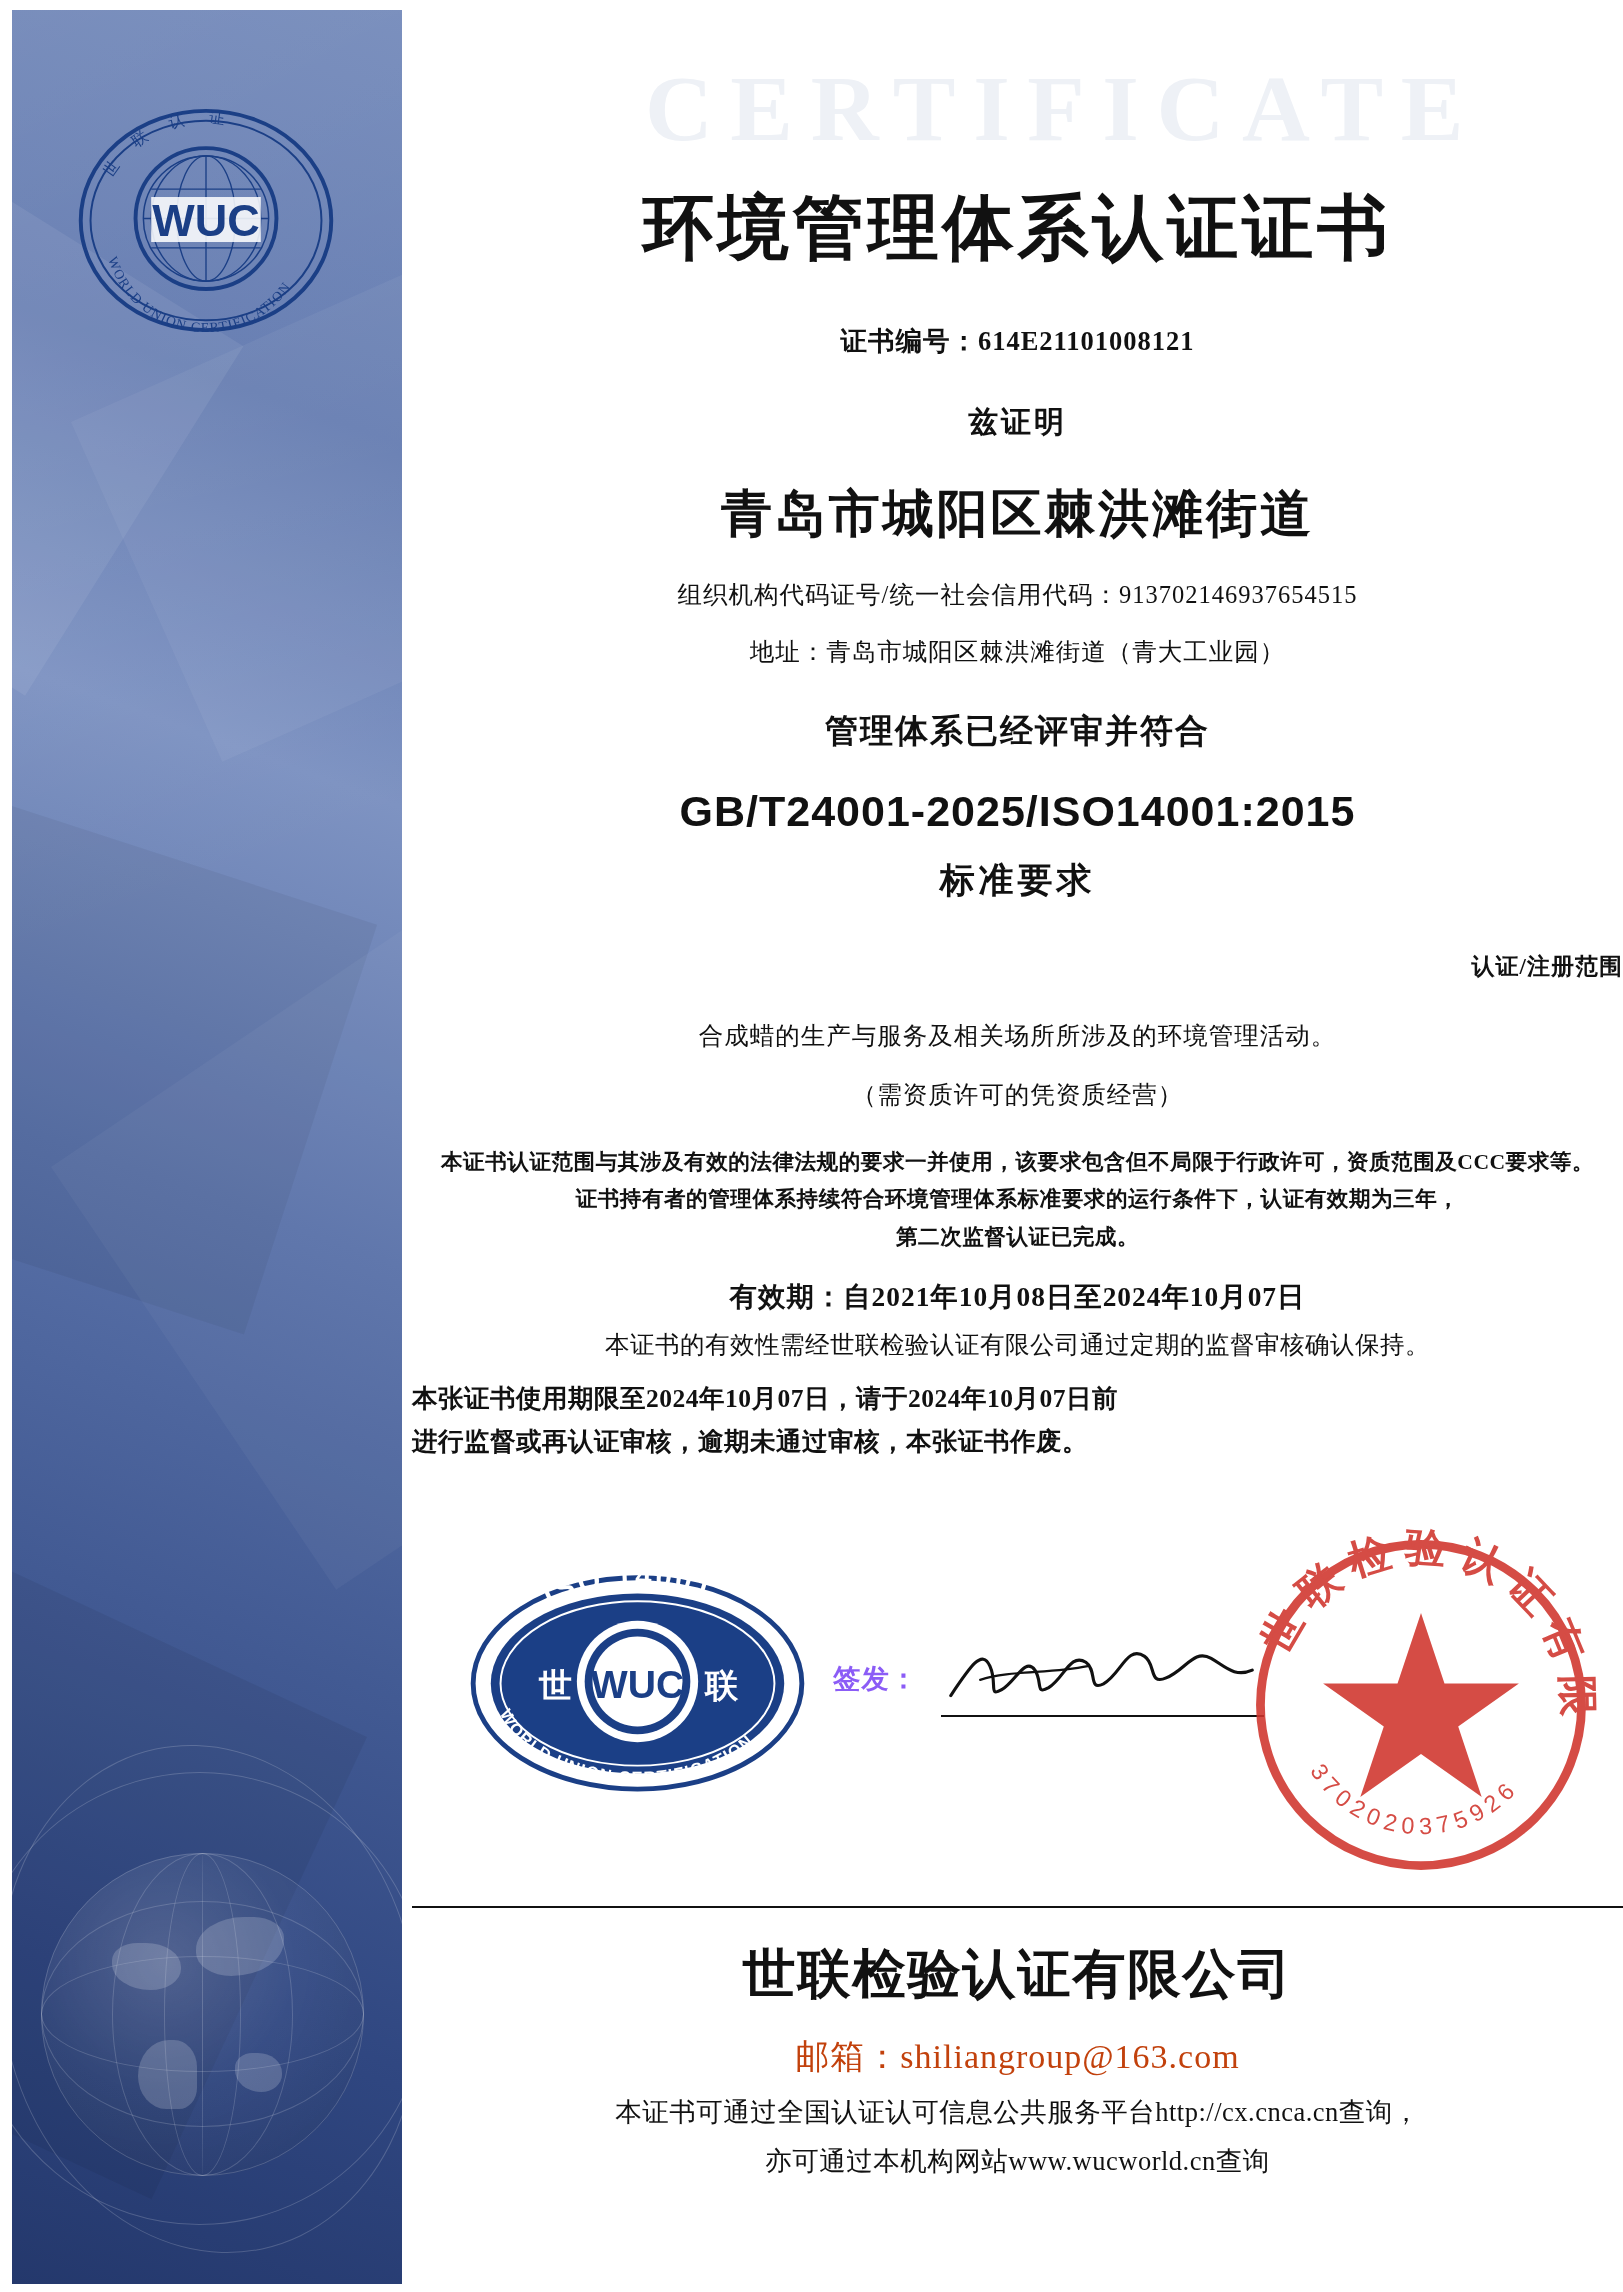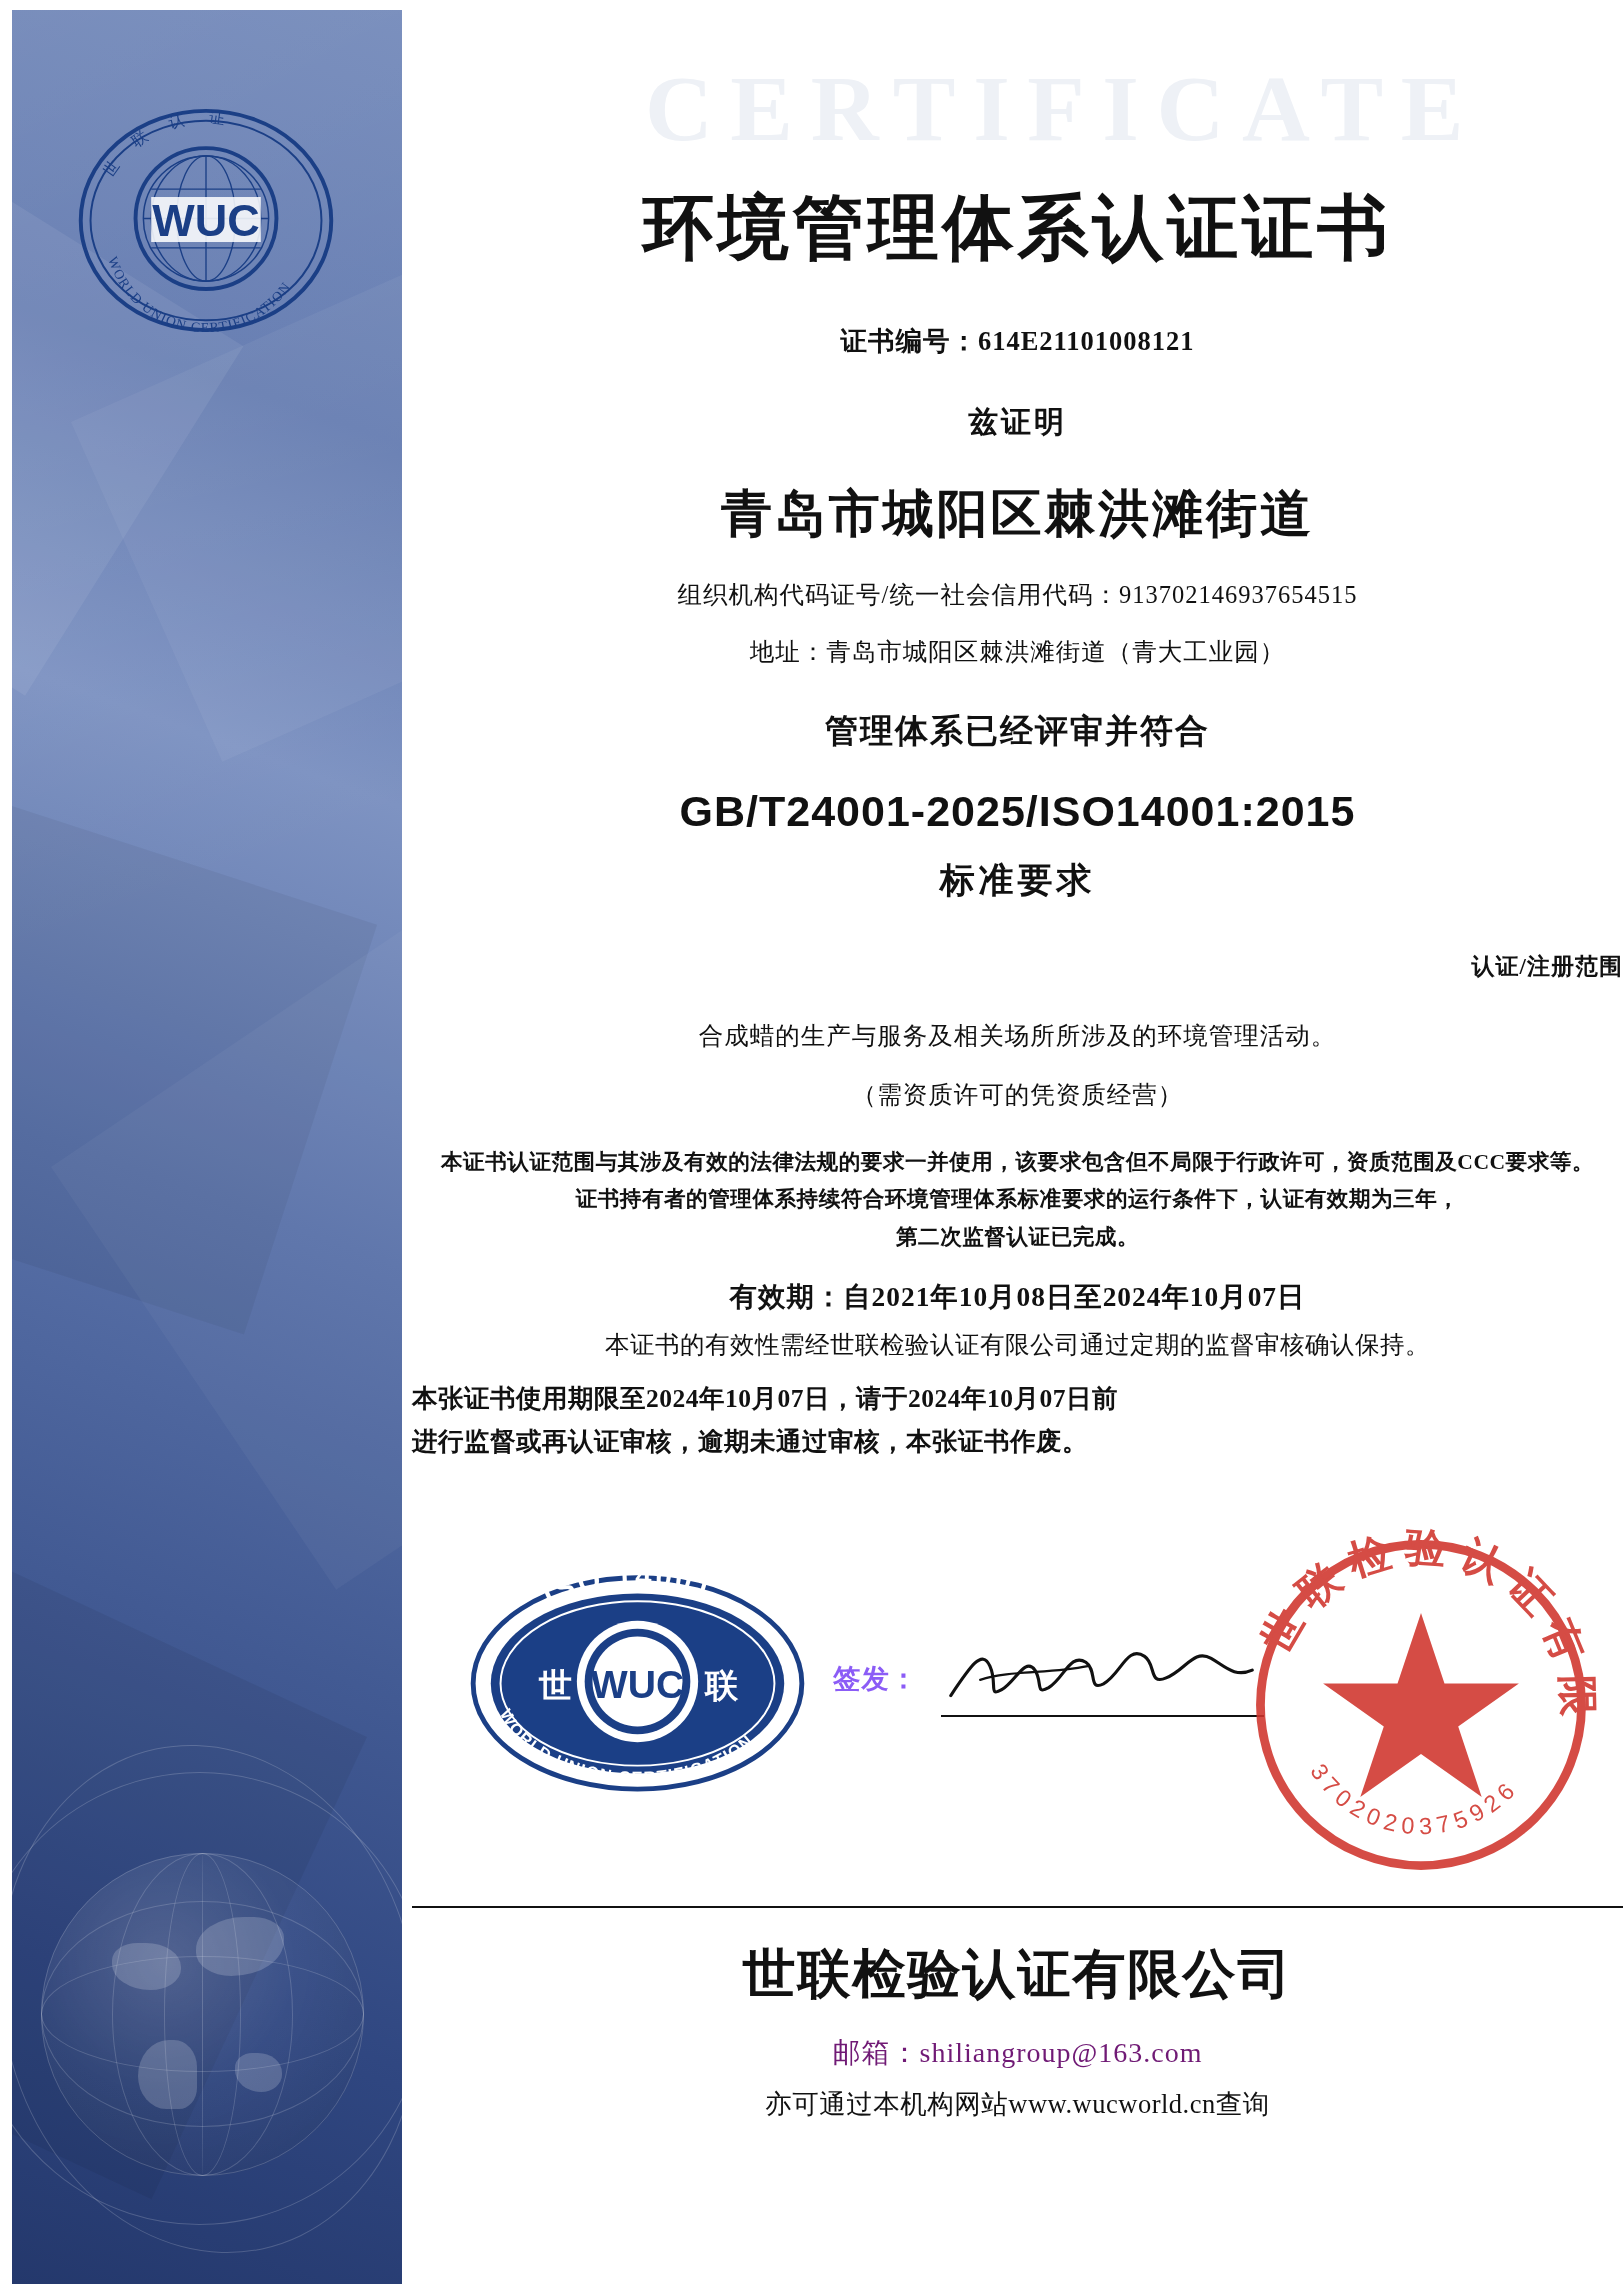--- a/index.html
+++ b/index.html
@@ -309,22 +309,22 @@
   .footer-company {
     font-family: "Liberation Sans", sans-serif;
     font-size: 53px;
     font-weight: 700;
     color: #111;
     letter-spacing: 2px;
     margin-top: 17.6px;
   }
   .footer-email {
     margin-top: 23.5px;
-    font-size: 28px;
-    color: #701a75;
+    font-size: 34px;
+    color: #c2410c;
     letter-spacing: 1px;
   }
   .footer-line1, .footer-line2 {
     margin-top: 13.7px;
     font-size: 26.5px;
     color: #111;
     letter-spacing: 0.5px;
   }
 </style>
 </head>
@@ -482,18 +482,19 @@
         </svg>
       </div>
     </div>
 
     <div class="footer-rule"></div>
     <div class="footer">
       <div class="footer-company">世联检验认证有限公司</div>
       <div class="footer-email">
         <span>邮箱：</span><span>shiliangroup@163.com</span>
       </div>
+      <div class="footer-line1">本证书可通过全国认证认可信息公共服务平台http://cx.cnca.cn查询，</div>
       <div class="footer-line2">亦可通过本机构网站www.wucworld.cn查询</div>
     </div>
 
   </div>
 </div>
 
 
 </body></html>

